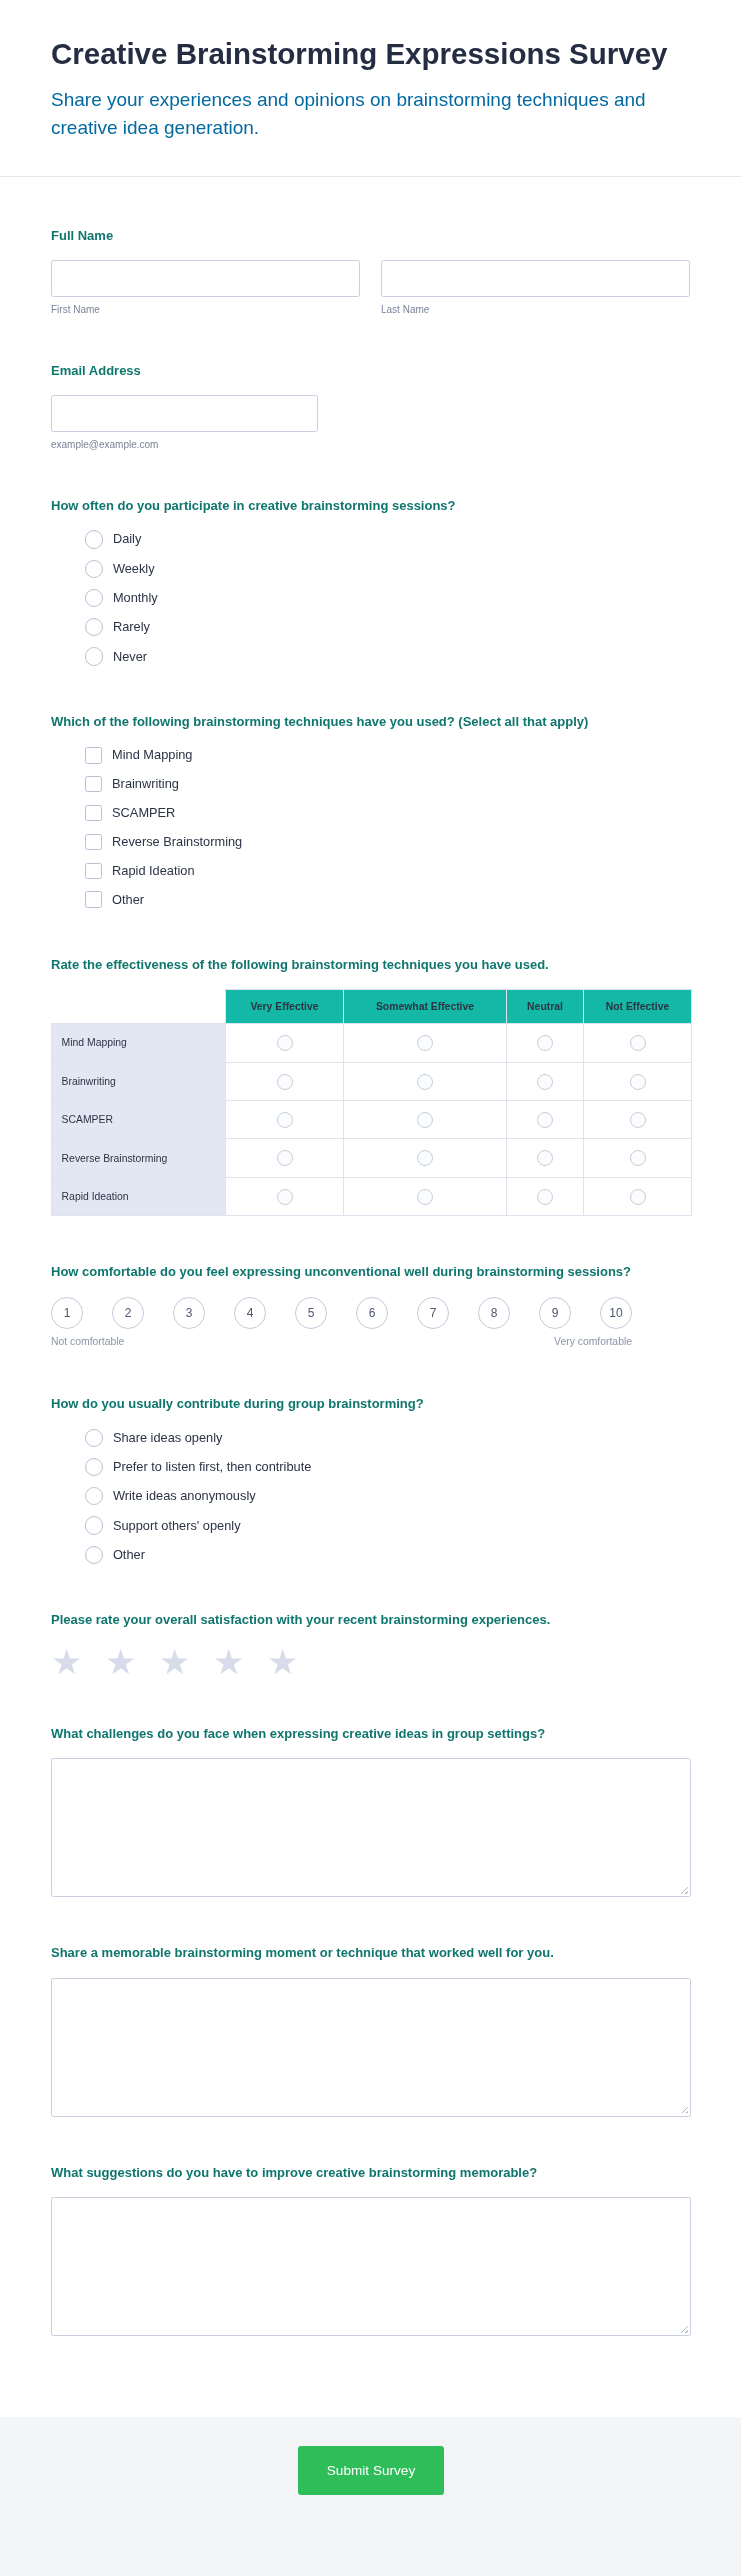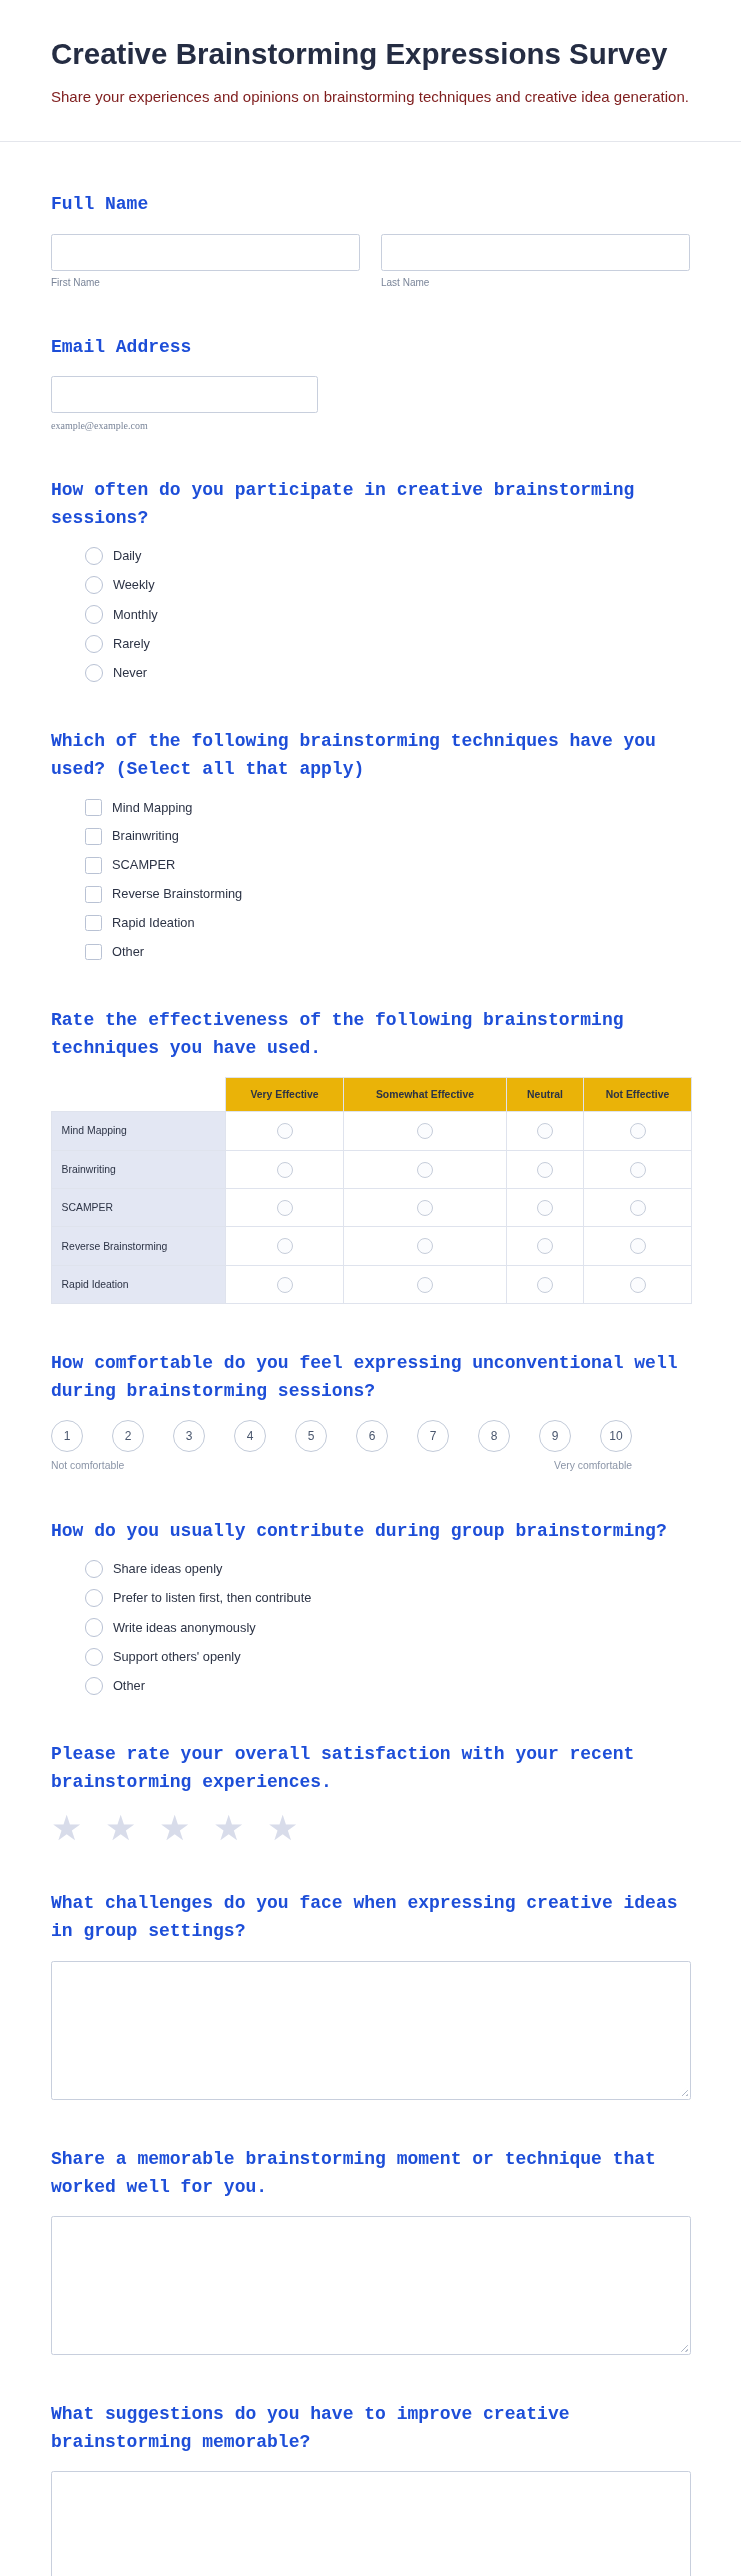--- a/index.html
+++ b/index.html
@@ -21,60 +21,59 @@
   .form-header { padding: 33px 51px 33px; }
   .form-title {
     margin: 0 0 11px;
     font-size: 29.5px;
     line-height: 1.42;
     font-weight: 700;
     color: #252d43;
     max-width: 622px;
   }
   .form-subtitle {
-    font-size: 15px;
+    font-size: 19px;
     line-height: 1.5;
-    color: #7f1d1d;
+    color: #0369a1;
     max-width: 638px;
   }
   .header-divider {
     border: none;
     border-top: 0.8px solid #e4e6ec;
     margin: 0;
   }
 
   
   .form-body { padding: 49px 51px 35px; }
   .question { margin-bottom: 46px; }
   .q-label {
-    font-size: 18px;
+    font-size: 13px;
     font-weight: 700;
-    color: #1d4ed8;
+    color: #0f766e;
     line-height: 1.55;
     margin-bottom: 14.4px;
     max-width: 630px;
-    font-family: Liberation Mono, monospace;
   }
 
   
   .name-row { display: flex; gap: 21px; }
   .name-col { width: 309px; }
   .text-input {
     width: 100%;
     height: 37px;
     border: 0.8px solid #c8cfdd;
     border-radius: 2.4px;
     padding: 0 9.6px;
     font-family: inherit;
     font-size: 12px;
     color: #2c3345;
     background: #fff;
     outline: none;
   }
-  .email-wrap { width: 267px; font-family: Liberation Serif, serif; }
+  .email-wrap { width: 267px; }
   .sublabel {
     margin-top: 6.4px;
     font-size: 10px;
     color: #7a8599;
   }
 
   
   .opt-row {
     display: flex;
     align-items: center;
@@ -104,21 +103,21 @@
   
   .matrix-table {
     border-collapse: collapse;
     width: 640px;
     table-layout: fixed;
   }
   .matrix-table th, .matrix-table td {
     border: 0.8px solid #dfe3ed;
   }
   .matrix-table thead th {
-    background: #eab308;
+    background: #14b8a6;
     font-size: 10.4px;
     font-weight: 600;
     color: #2c3345;
     text-align: center;
     padding: 11px 4.8px;
   }
   .matrix-table thead th.corner {
     border: none;
     background: transparent;
   }

